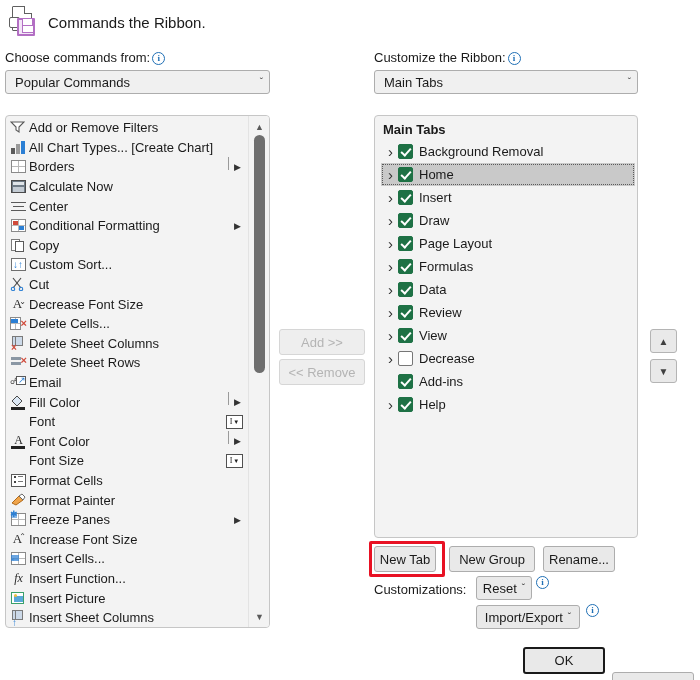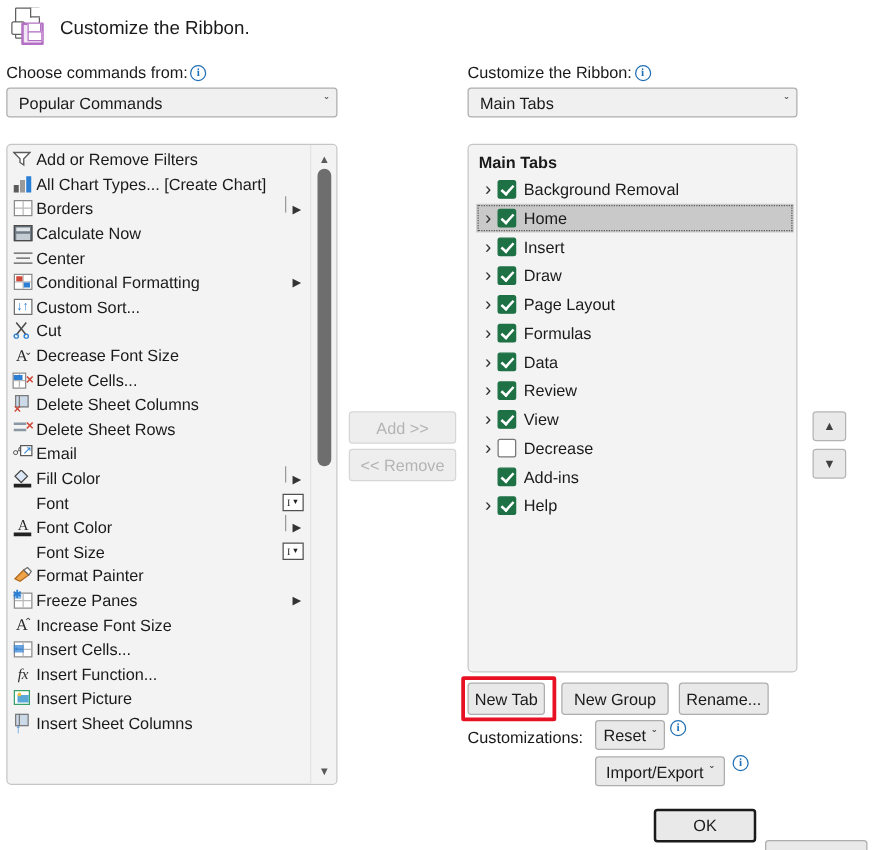--- a/index.html
+++ b/index.html
@@ -183,21 +183,21 @@
 <body>
 
 <div id="root">
 
   <div class="title-row">
     <div class="title-icon">
       <div class="ti-page"></div>
       <div class="ti-gear"></div>
       <div class="ti-disk"></div>
     </div>
-    <div class="title-text">Customize the Ribbon.</div>
+    <div class="title-text">Commands the Ribbon.</div>
   </div>
 
   <div class="field-label" style="left:5px; top:50px;">
     <span>Choose commands from:</span><span class="info-icon">i</span>
   </div>
 
   <div class="combo" style="left:5px; top:70px; width:265px;">
     <span class="cb-val">Popular Commands</span>
     <span class="cb-arrow">ˇ</span>
   </div>
@@ -251,20 +251,27 @@
           <span class="cmd-label">Center</span>
         </div>
         <div class="cmd-row">
           <span class="cmd-ico">
             <span class="g-grid"></span>
             <span class="g-red" style="left:3px;top:3px;width:5px;height:4px;"></span>
             <span class="g-blue" style="left:9px;top:8px;width:5px;height:4px;"></span>
           </span>
           <span class="cmd-label">Conditional Formatting</span>
           <span class="cmd-sub">▶</span>
+        </div>
+        <div class="cmd-row">
+          <span class="cmd-ico">
+            <span style="position:absolute;left:1px;top:1px;width:9px;height:12px;border:1.2px solid #7a7a7a;background:#fff;"></span>
+            <span style="position:absolute;left:5px;top:3px;width:9px;height:11px;border:1.2px solid #5a5a5a;background:#fff;"></span>
+          </span>
+          <span class="cmd-label">Copy</span>
         </div>
         <div class="cmd-row">
           <span class="cmd-ico">
             <span class="g-box" style="border-color:#6f6f6f;"></span>
             <span class="g-txt sm blue" style="left:-1px;">↓↑</span>
           </span>
           <span class="cmd-label">Custom Sort...</span>
         </div>
         <div class="cmd-row">
           <span class="cmd-ico"><svg width="15" height="14" viewBox="0 0 15 14">
@@ -331,20 +338,30 @@
             <span class="g-txt" style="top:-2px;font-size:12px;">A</span>
             <span style="position:absolute;left:1px;bottom:0px;width:14px;height:3px;background:#222;"></span>
           </span>
           <span class="cmd-label">Font Color</span>
           <span class="cmd-sub bar">▶</span>
         </div>
         <div class="cmd-row">
           <span class="cmd-ico"></span>
           <span class="cmd-label">Font Size</span>
           <span class="cmd-ctl">I<span style="font-size:6px;margin-left:1px;">▼</span></span>
+        </div>
+        <div class="cmd-row">
+          <span class="cmd-ico">
+            <span class="g-box" style="border-color:#5a5a5a;"></span>
+            <span style="position:absolute;left:4px;top:3px;width:2px;height:2px;background:#444;"></span>
+            <span style="position:absolute;left:4px;top:8px;width:2px;height:2px;background:#444;"></span>
+            <span style="position:absolute;left:8px;top:3px;width:5px;height:1.4px;background:#777;"></span>
+            <span style="position:absolute;left:8px;top:8px;width:5px;height:1.4px;background:#777;"></span>
+          </span>
+          <span class="cmd-label">Format Cells</span>
         </div>
         <div class="cmd-row">
           <span class="cmd-ico"><svg width="16" height="14" viewBox="0 0 16 14">
               <path d="M2 10 L9 3 L13 7 L6 12 Z" fill="#f0a44a" stroke="#b06a1a" stroke-width="1"></path>
               <path d="M9 3 L12 1 L15 4 L13 7 Z" fill="#fff" stroke="#6a6a6a" stroke-width="1"></path>
             </svg></span>
           <span class="cmd-label">Format Painter</span>
         </div>
         <div class="cmd-row">
           <span class="cmd-ico">

